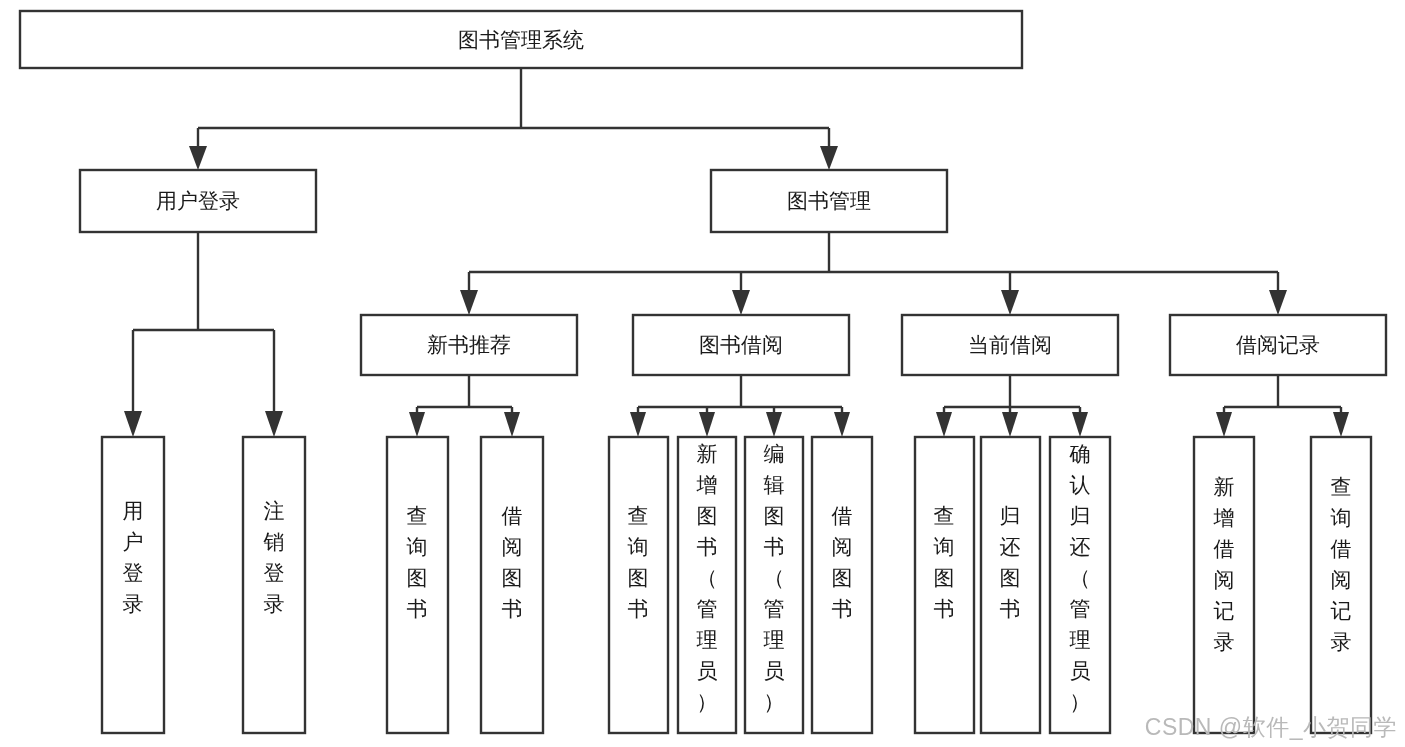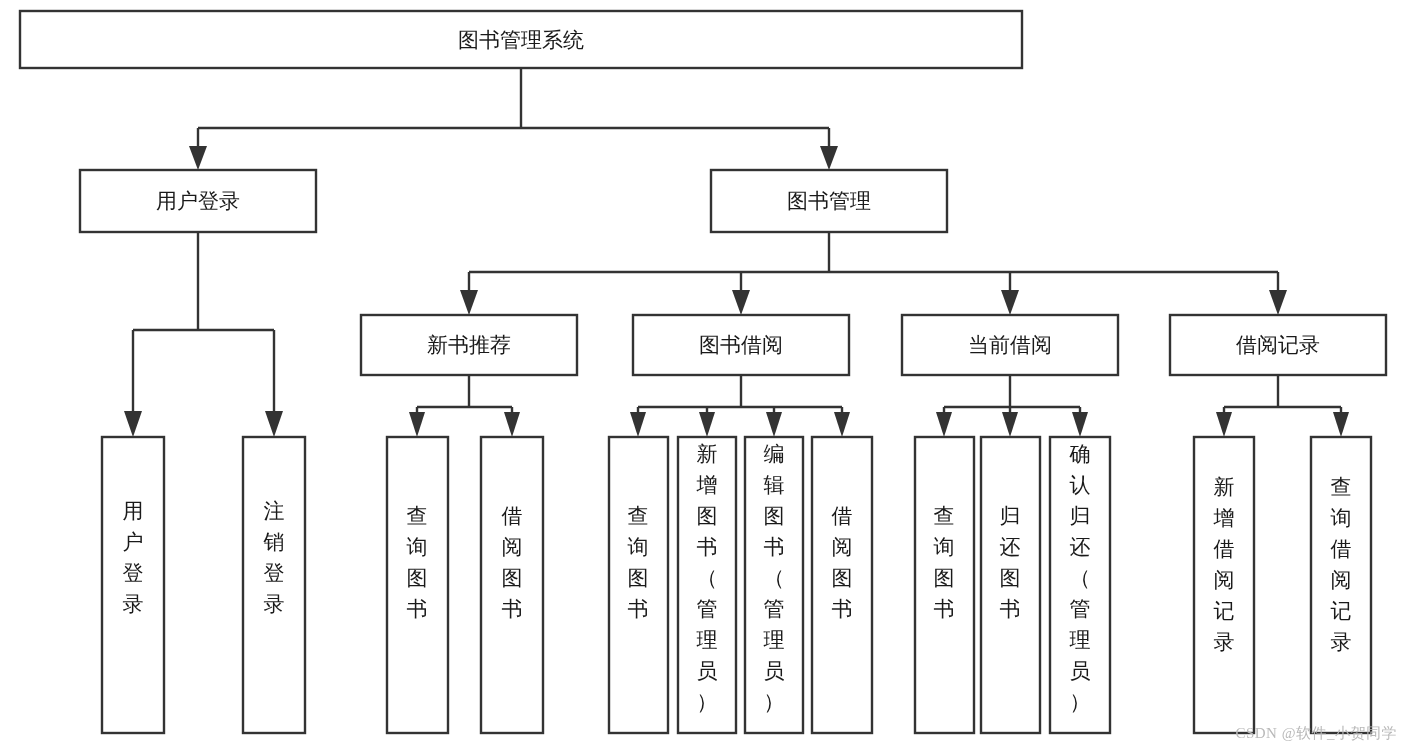--- a/index.html
+++ b/index.html
@@ -43,22 +43,22 @@
     fill: none;
   }
   .arrow-head {
     fill: #333333;
     stroke: none;
   }
   .watermark {
     position: absolute;
     right: 8px;
     bottom: 4px;
-    font-family: Liberation Serif, serif;
-    font-size: 15px;
+    font-family: Liberation Sans, sans-serif;
+    font-size: 23px;
     color: #b9b9b9;
     letter-spacing: 0.5px;
     white-space: nowrap;
     pointer-events: none;
   }
 </style>
 </head>
 <body>
 
 <svg id="diagram" viewBox="0 0 1405 747" xmlns="http://www.w3.org/2000/svg">

